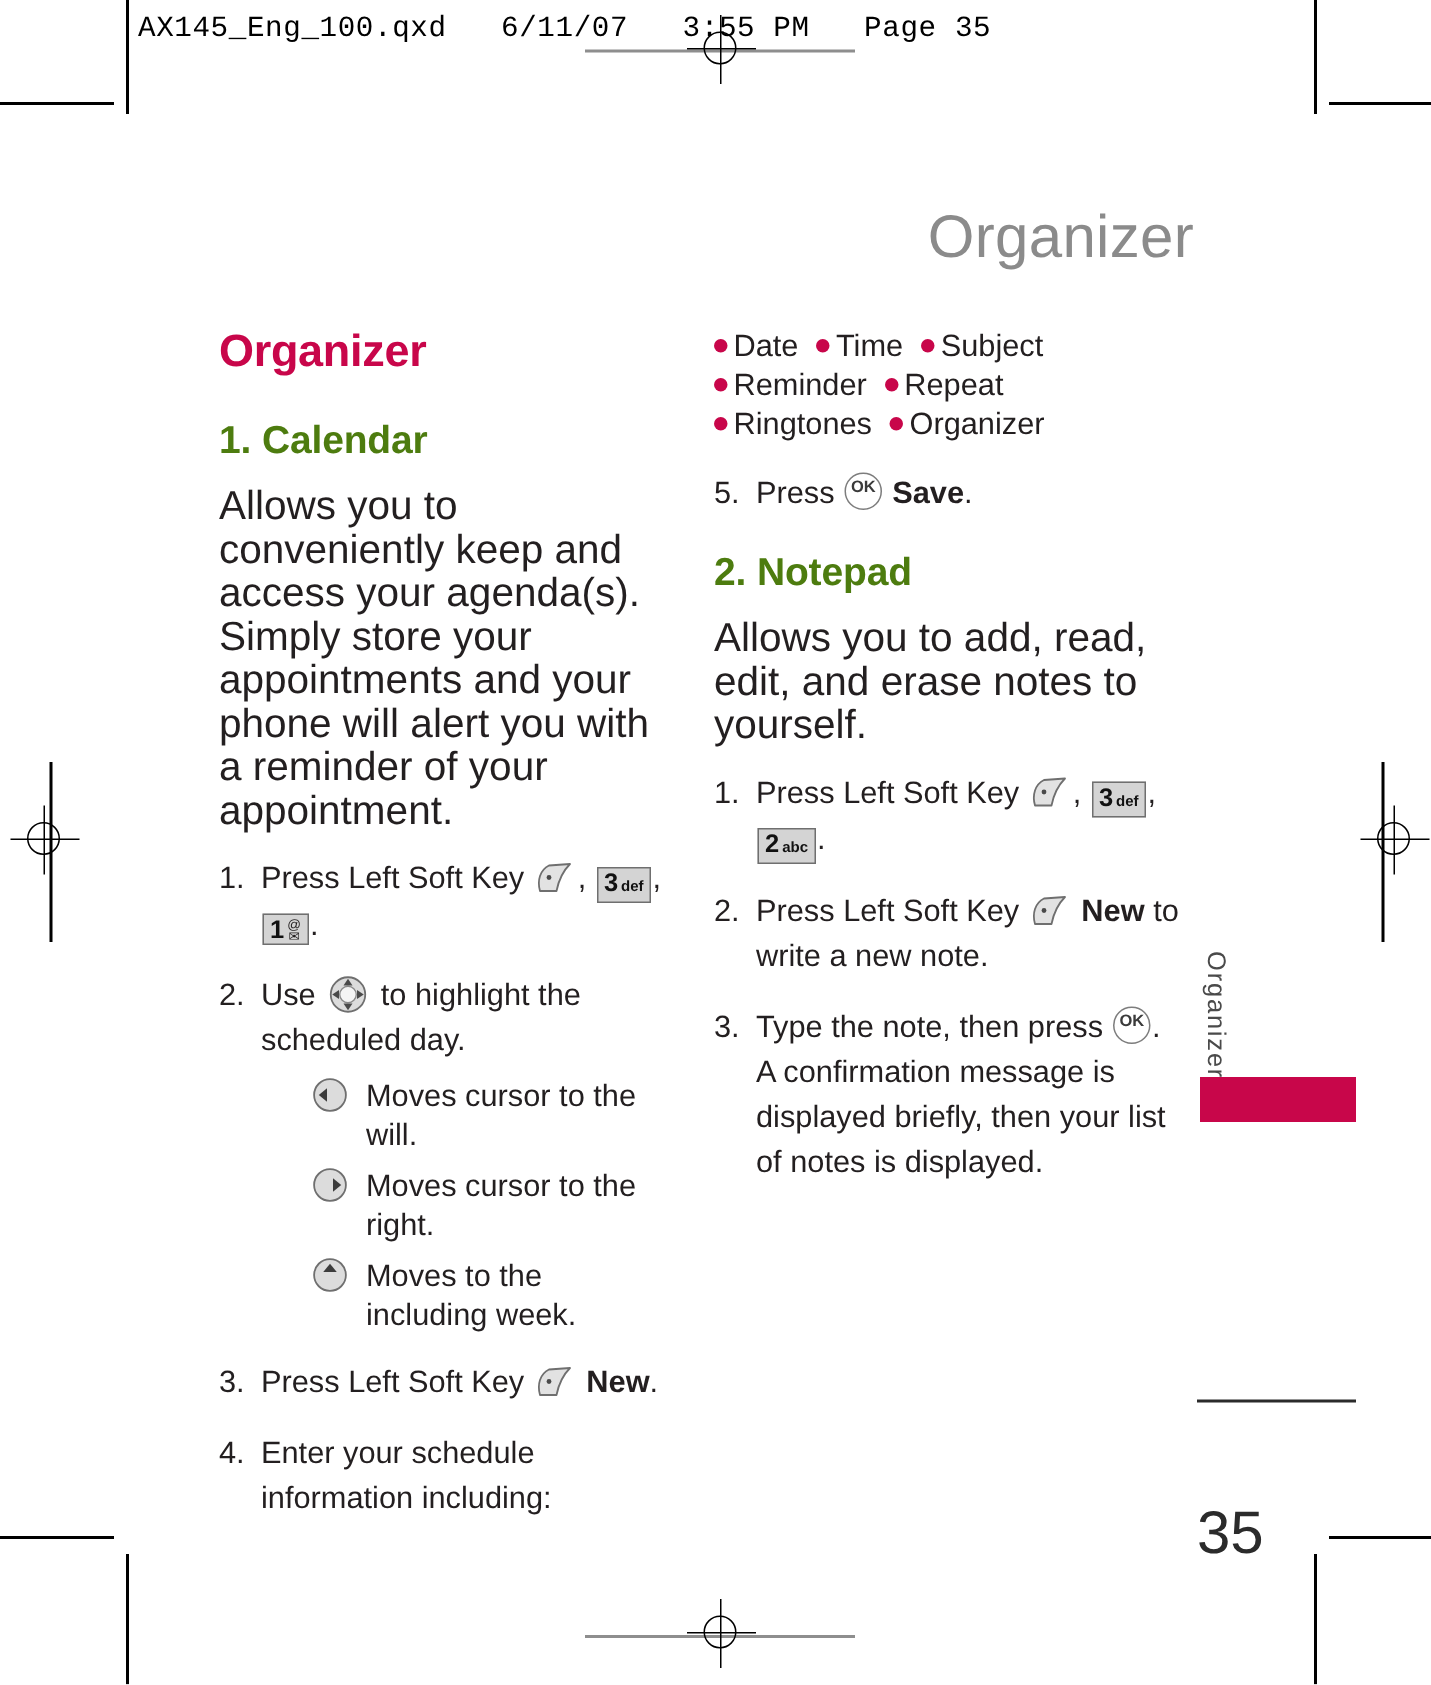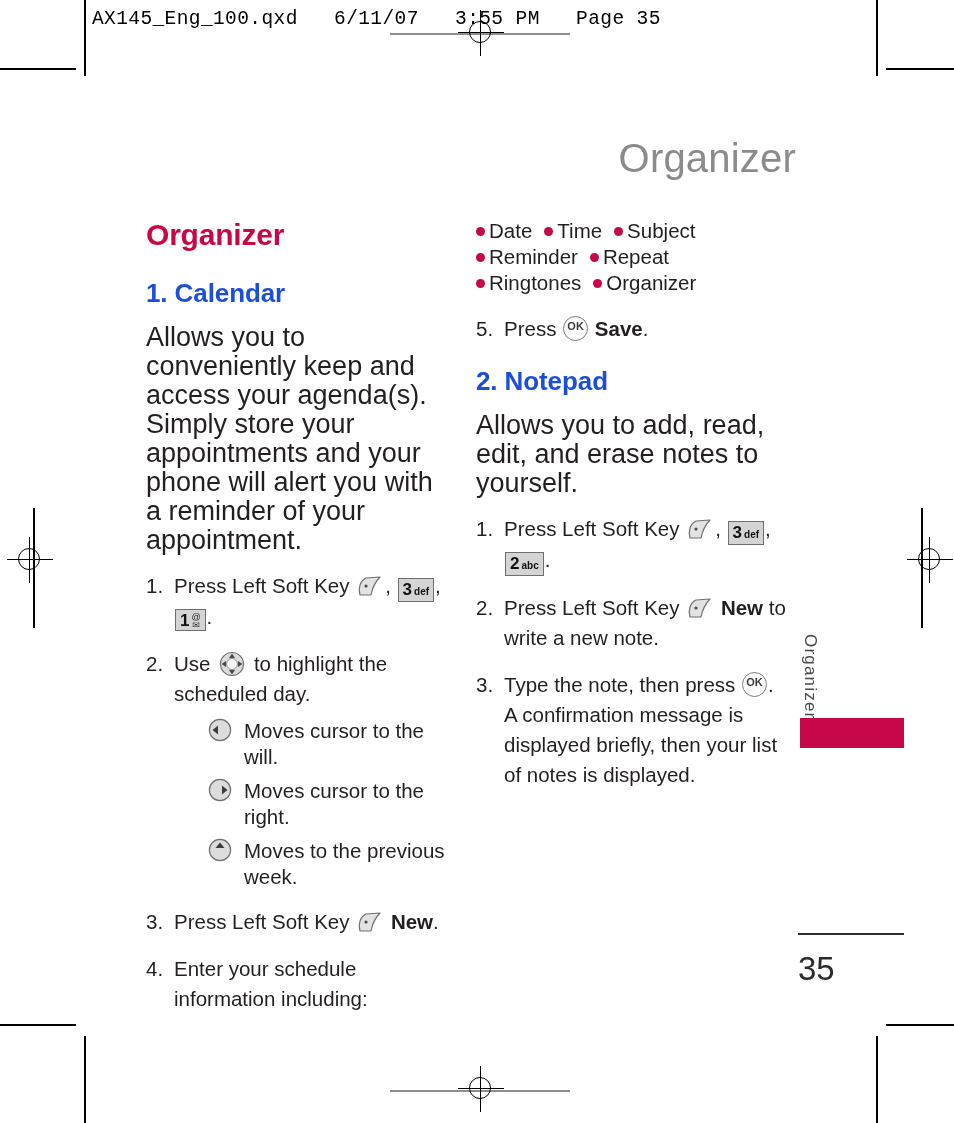--- a/index.html
+++ b/index.html
@@ -86,21 +86,21 @@
     margin: 0 0 26px 0;
     font-size: 30px;
     font-weight: bold;
     color: #c8064a;
     letter-spacing: -0.2px;
   }
   h2.subsection {
     margin: 0 0 14px 0;
     font-size: 26px;
     font-weight: bold;
-    color: #1d4ed8;
+    color: #4d7c0f;
     letter-spacing: -0.1px;
   }
   p.body {
     margin: 0 0 16px 0;
     font-size: 27px;
     line-height: 29px;
   }
 
   ol.steps {
     margin: 0;
@@ -257,22 +257,22 @@
     position: absolute;
     left: 798px;
     top: 933px;
     width: 106px;
     height: 2px;
     background: #2b2b2b;
   }
   #folio {
     position: absolute;
     left: 798px;
-    top: 950px;
-    font-size: 33px;
+    top: 1000px;
+    font-size: 40px;
     color: #2b2b2b;
   }
 </style>
 </head>
 <body>
 
 <div id="page">
 
   <div class="prep-line" style="left:84px; top:0; width:2px; height:76px;"></div>
   <div class="prep-line" style="left:0; top:68px; width:76px; height:2px;"></div>
@@ -376,21 +376,21 @@
             </span>
             <span class="txt">Moves cursor to the right.</span>
           </li>
           <li>
             <span class="navkey">
               <svg viewBox="0 0 24 24" width="24" height="24">
                 <circle cx="12" cy="12" r="10.6" fill="#dcdcdc" stroke="#6f6f6f" stroke-width="1.2"></circle>
                 <path d="M12 4.5 L16.5 10 L7.5 10 Z" fill="#3c3c3c"></path>
               </svg>
             </span>
-            <span class="txt">Moves to the previous week.</span>
+            <span class="txt">Moves to the including week.</span>
           </li>
         </ul>
       </li>
 
       <li>
         <span class="num">3.</span>
         <span>Press Left Soft Key</span>
         <span class="softkey">
           <svg viewBox="0 0 26 21" width="26" height="21">
             <path d="M3 19 C1 12 3 5 9 2 L23 1 C20 4 16 9 14 19 Z" fill="#e2e2e2" stroke="#6f6f6f" stroke-width="1.2" stroke-linejoin="round"></path>

